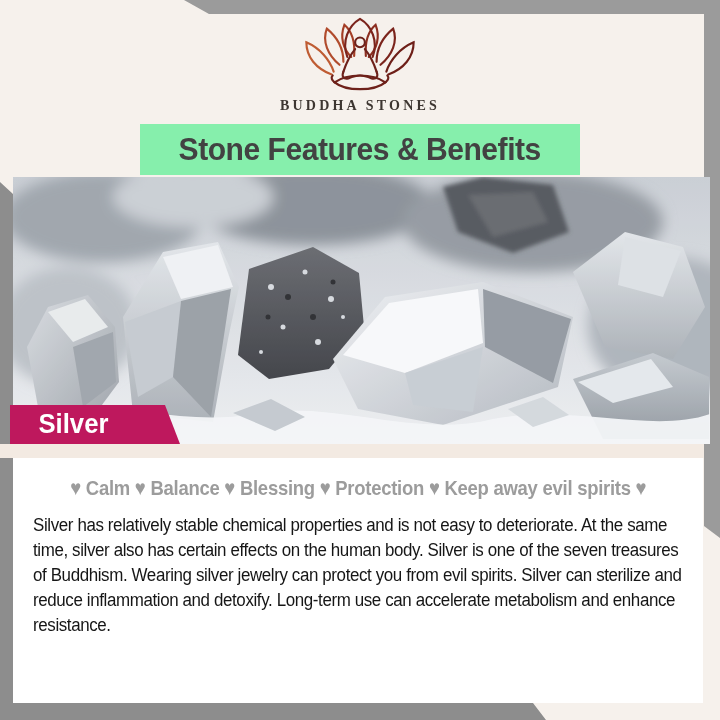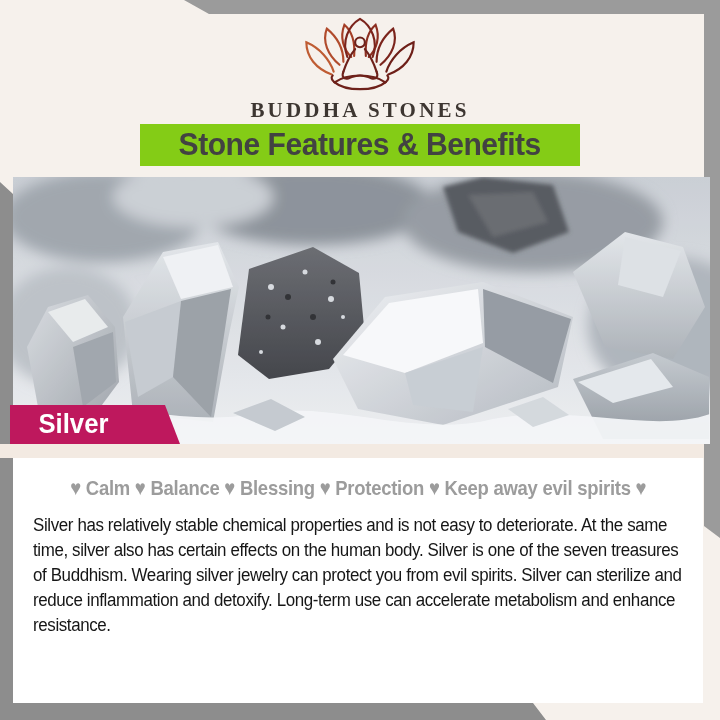--- a/index.html
+++ b/index.html
@@ -15,26 +15,26 @@
   }
   .band-bottom-left {
     position:absolute; inset:0; background:#8d8d8d;
     clip-path:polygon(0px 182px,13px 194px,13px 703px,533px 703px,546px 720px,0px 720px);
   }
   
   .brand { position:absolute; top:16px; left:0; right:0; text-align:center; }
   .brand svg { display:block; margin:0 auto; }
   .brand-name {
     margin-top:2px; font-family:"Liberation Serif", serif; font-weight:600;
-    font-size:21px; letter-spacing:3.2px; color:#3d3631;
+    font-size:14px; letter-spacing:3.2px; color:#3d3631;
   }
   
   .title-banner {
-    position:absolute; left:140px; top:124px; width:440px; height:42px;
-    background:#84cc16; display:flex; align-items:center; justify-content:center;
+    position:absolute; left:140px; top:124px; width:440px; height:51px;
+    background:#86efac; display:flex; align-items:center; justify-content:center;
   }
   .title-banner h1 {
     margin:0; font-size:31px; font-weight:bold; color:#424242;
     letter-spacing:-0.5px; transform:scaleX(0.97); white-space:nowrap;
   }
   
   .photo { position:absolute; left:13px; top:177px; width:697px; height:267px; margin:0; }
   .photo svg { display:block; }
   .stone-label {
     position:absolute; left:10px; top:405px; width:180px; height:39px;

